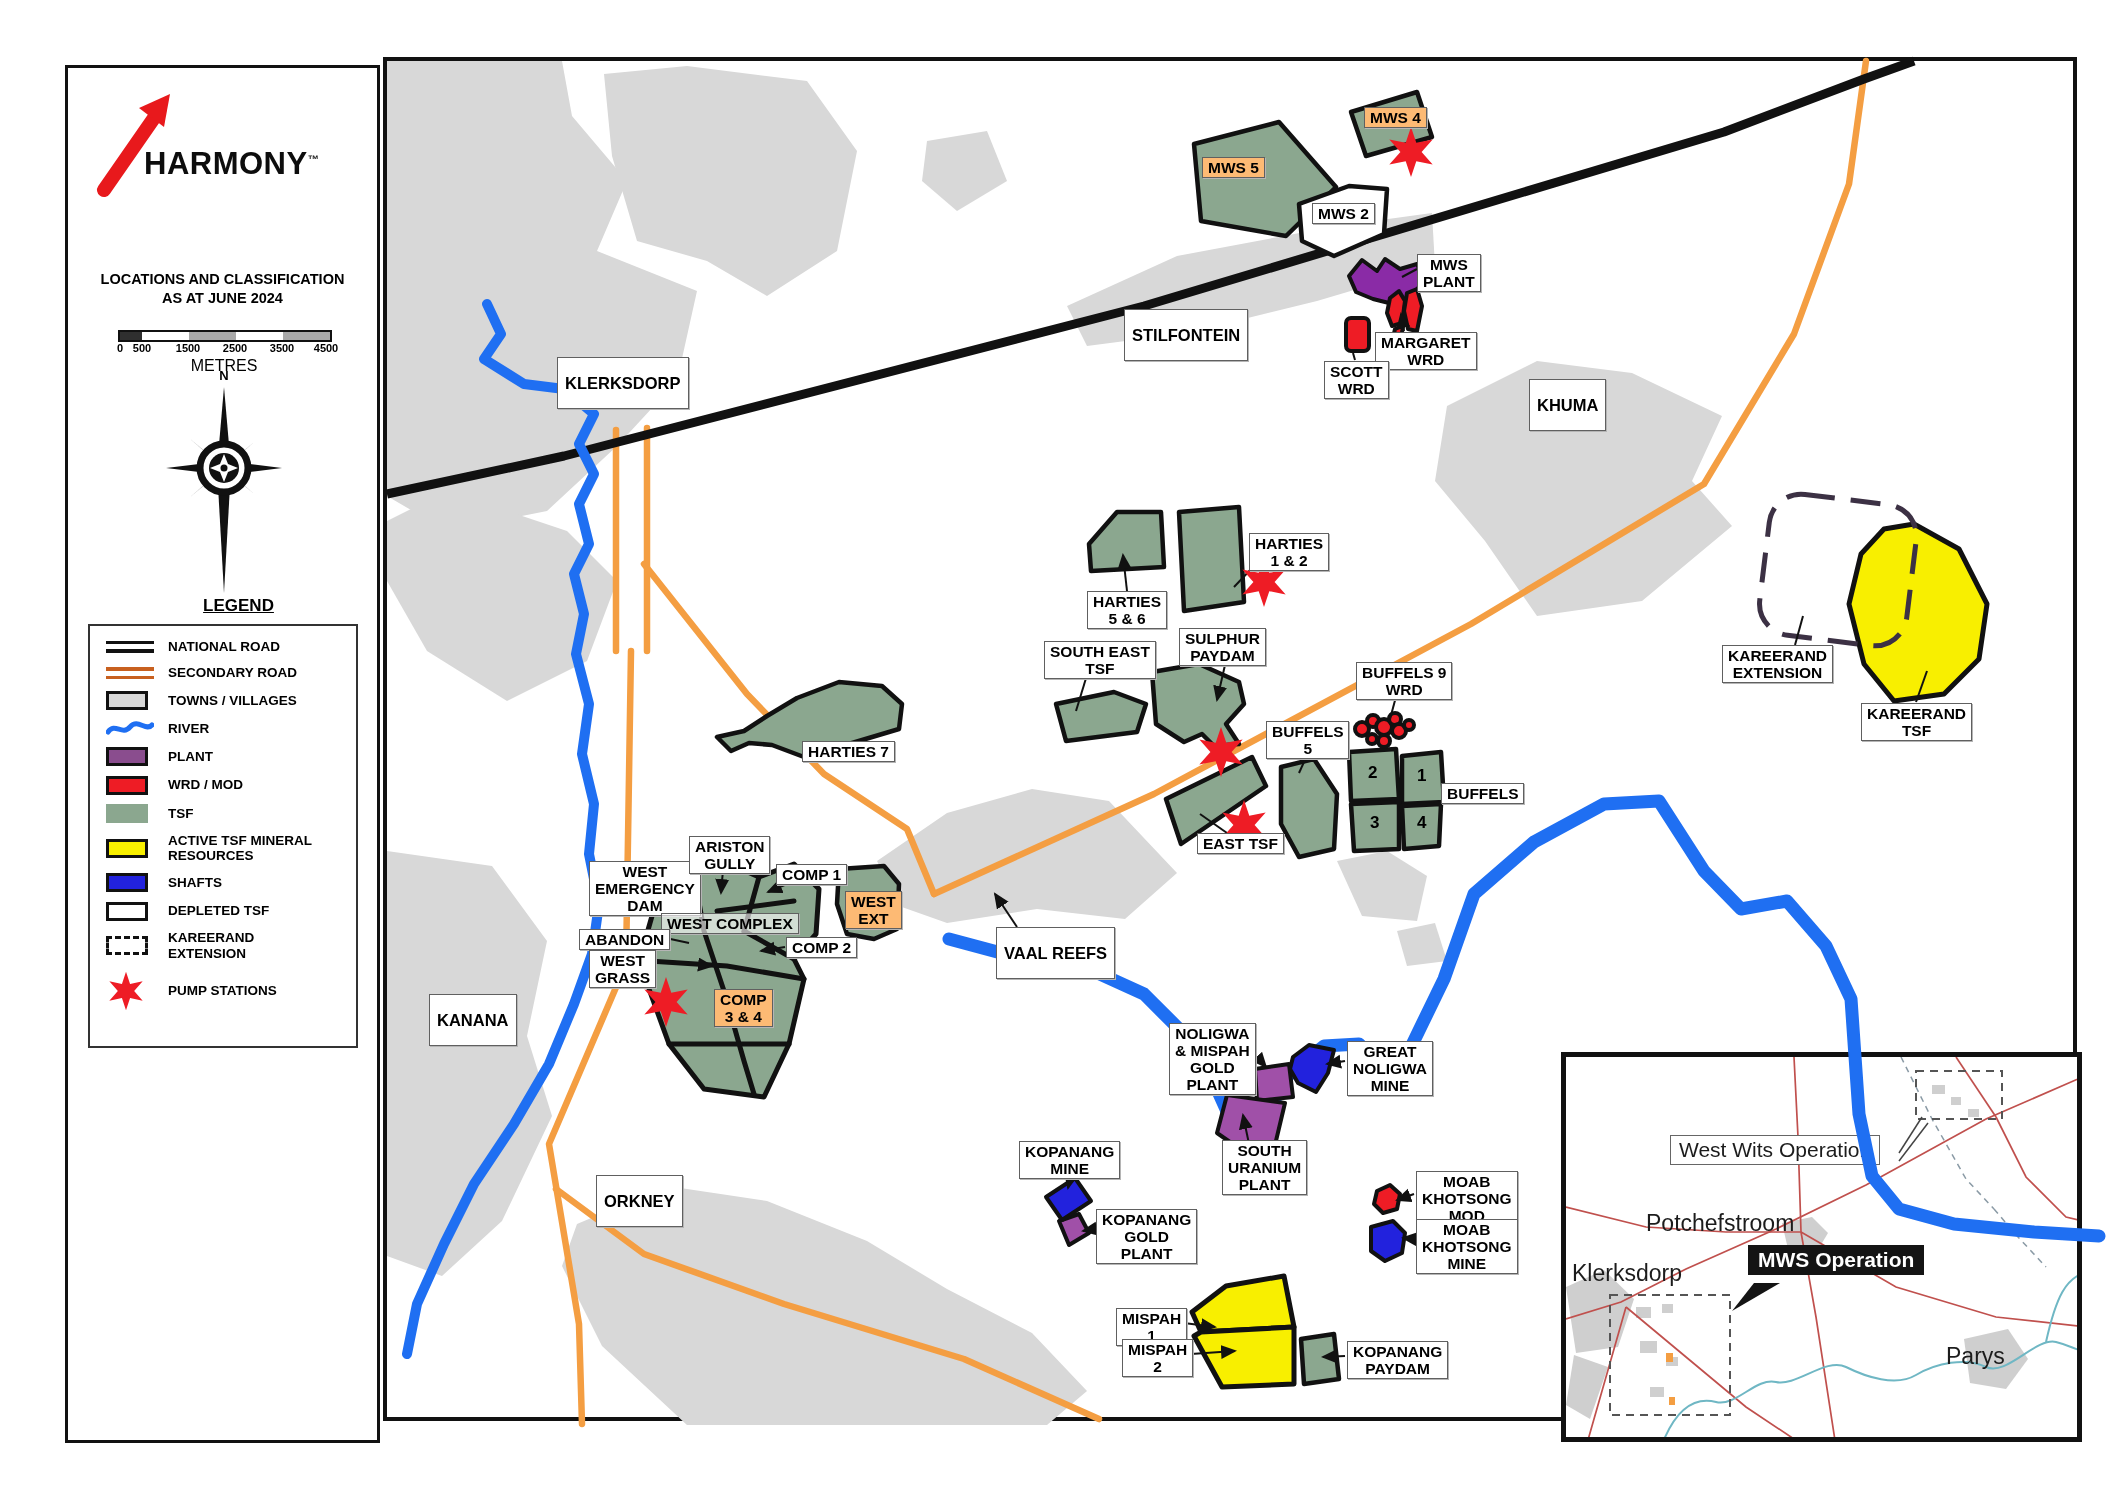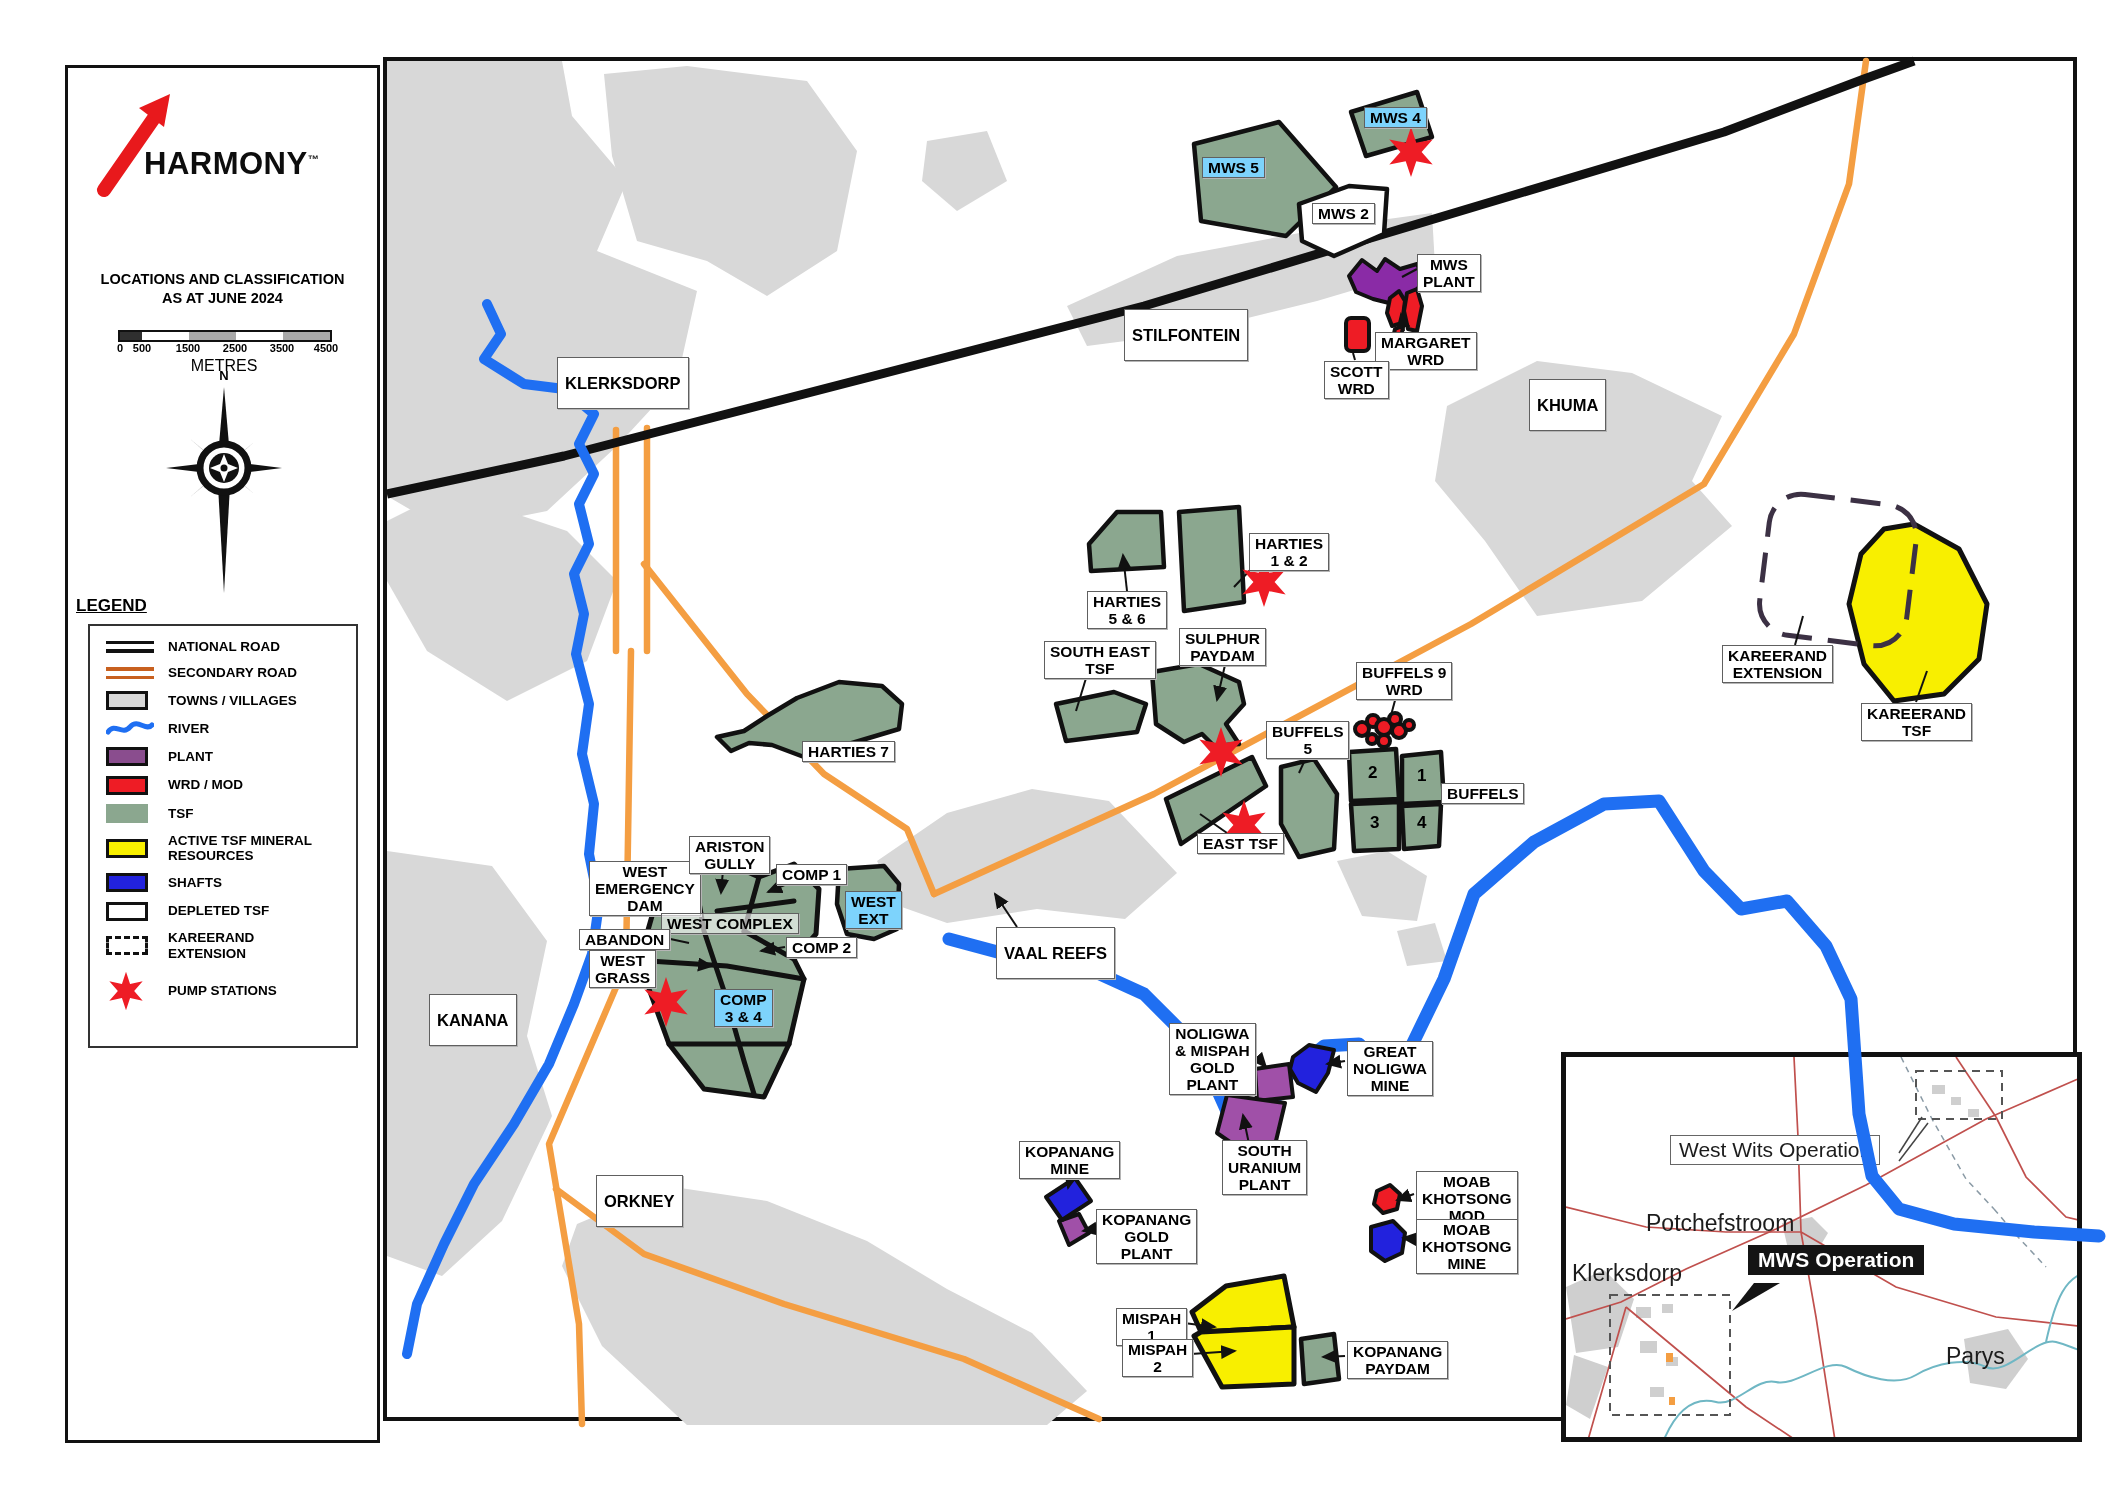--- a/index.html
+++ b/index.html
@@ -16,40 +16,40 @@
          font-weight:bold;font-size:17.5px;line-height:1.25;white-space:pre-line;}
   .panel-sub{position:absolute;left:0;top:202px;width:100%;text-align:center;
          font-weight:bold;font-size:14.5px;line-height:1.3;white-space:pre-line;}
   .scalebar{position:absolute;left:50px;top:262px;width:212px;height:40px;}
   .segs{display:flex;border:2px solid #111;height:8px;width:210px;}
   .ticks{position:relative;height:14px;font-size:11px;font-weight:bold;}
   .ticks span{position:absolute;transform:translateX(-50%);}
   .unit{text-align:center;font-size:16px;font-weight:normal;margin-top:1px;}
   .compass{position:absolute;left:96px;top:300px;width:120px;height:235px;text-align:center;}
   .compass .n{font-weight:bold;font-size:13px;}
-  .legend-head{position:absolute;left:8px;top:528px;width:100%;
+  .legend-head{position:absolute;left:16px;top:528px;width:100%;text-align:center;
          font-weight:bold;font-size:17px;text-decoration:underline;}
   .legend-box{position:absolute;left:20px;top:556px;width:270px;height:424px;
          border:2px solid #333;padding:12px 0 0 16px;box-sizing:border-box;}
   .lrow{display:flex;align-items:center;gap:14px;margin-bottom:9.5px;}
   .lrow .sw{width:48px;flex:0 0 48px;display:flex;flex-direction:column;justify-content:center;}
   .lrow .lt{font-weight:bold;font-size:13.5px;line-height:1.15;}
   .dblline i{display:block;height:3.5px;margin:2.5px 0;}
   .swrect{width:42px;height:19px;border:3px solid #111;box-sizing:border-box;}
 
   
   .map{position:absolute;left:383px;top:57px;width:1694px;height:1364px;
        border:4px solid #111;background:#fff;box-sizing:border-box;}
   .mapsvg{position:absolute;left:0;top:0;z-index:3;overflow:visible;pointer-events:none;}
 
   .lbl{position:absolute;background:#fff;border:1.5px solid #606060;
        box-shadow:1px 1px 0 #b5b5b5;color:#000;font-weight:bold;font-size:15.5px;
        line-height:1.1;padding:1px 5px;text-align:center;white-space:pre-line;z-index:4;}
   .lbl.t{font-size:16.5px;padding:16px 7px;}
-  .lbl.lg{background:#7dd3fc;}
+  .lbl.lg{background:#fdba74;}
   .lbl.semi{background:rgba(255,255,255,.62);}
   .num{position:absolute;z-index:4;font-weight:bold;font-size:17px;}
 
   
   .inset{position:absolute;left:1174px;top:991px;width:521px;height:390px;
          border:5px solid #111;background:#fff;box-sizing:border-box;z-index:2;overflow:hidden;}
   .ilabel{position:absolute;font-size:21px;color:#1c1c1c;z-index:4;}
   .ibox{border:1.5px solid #666;background:#fff;padding:2px 8px;}
   .idark{background:#141414;color:#fff;font-weight:bold;padding:3px 10px;}
 </style>

